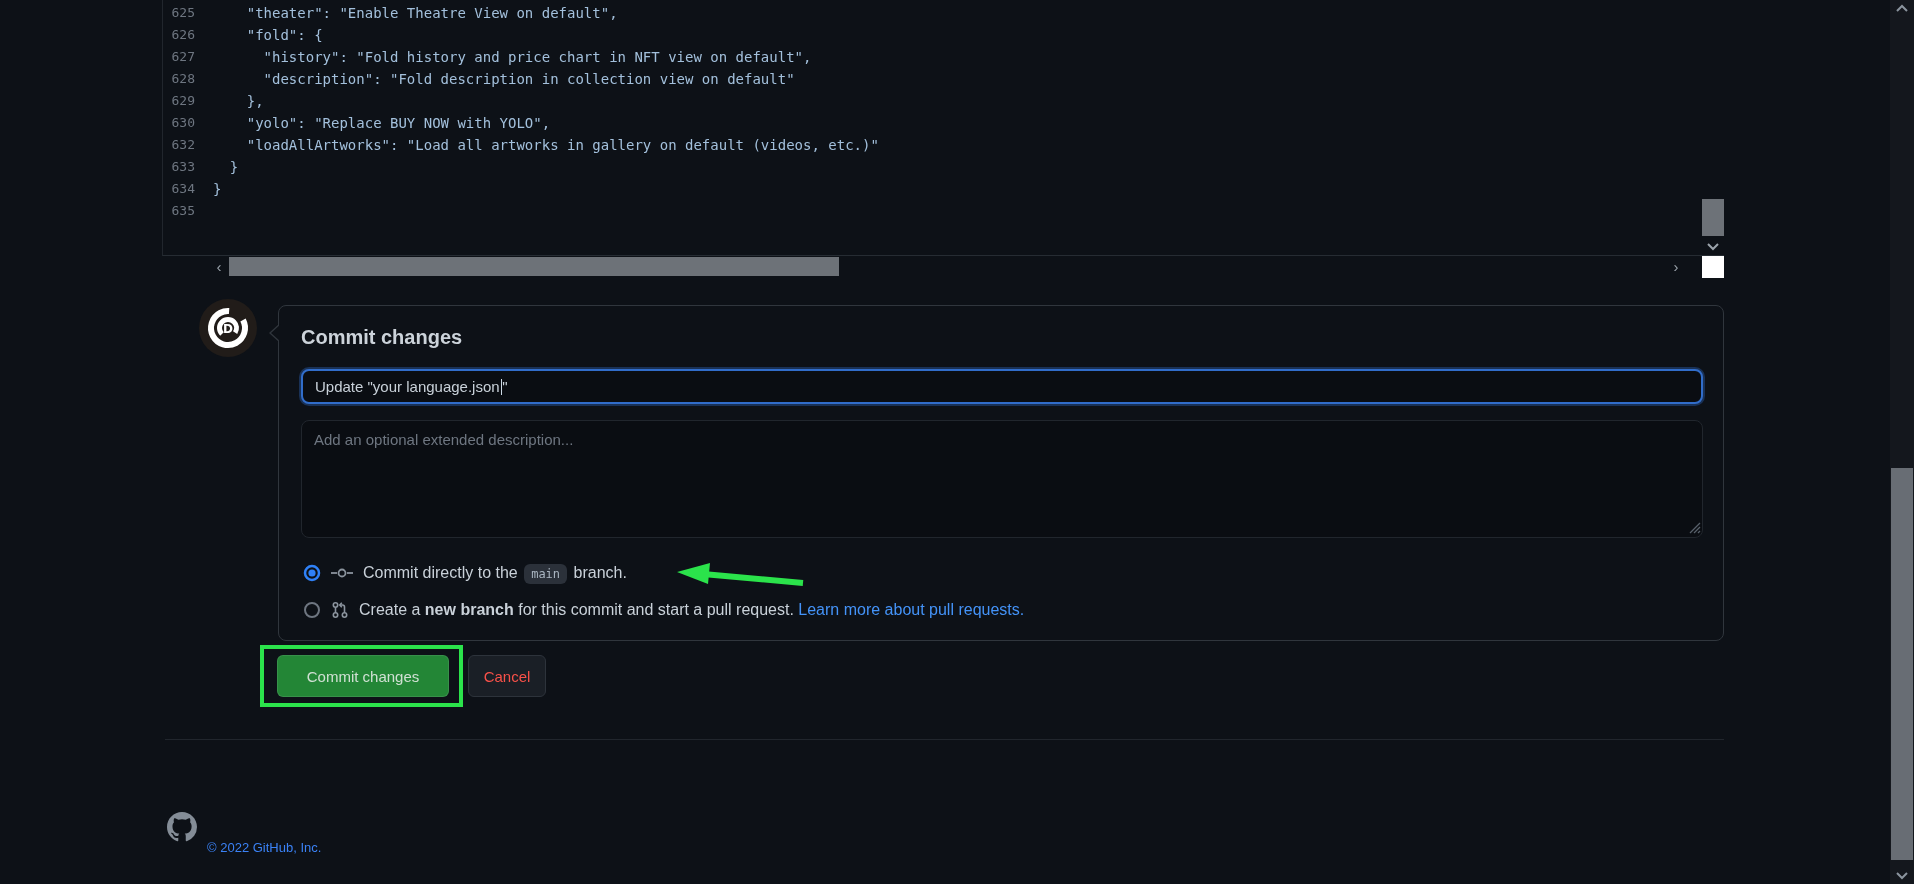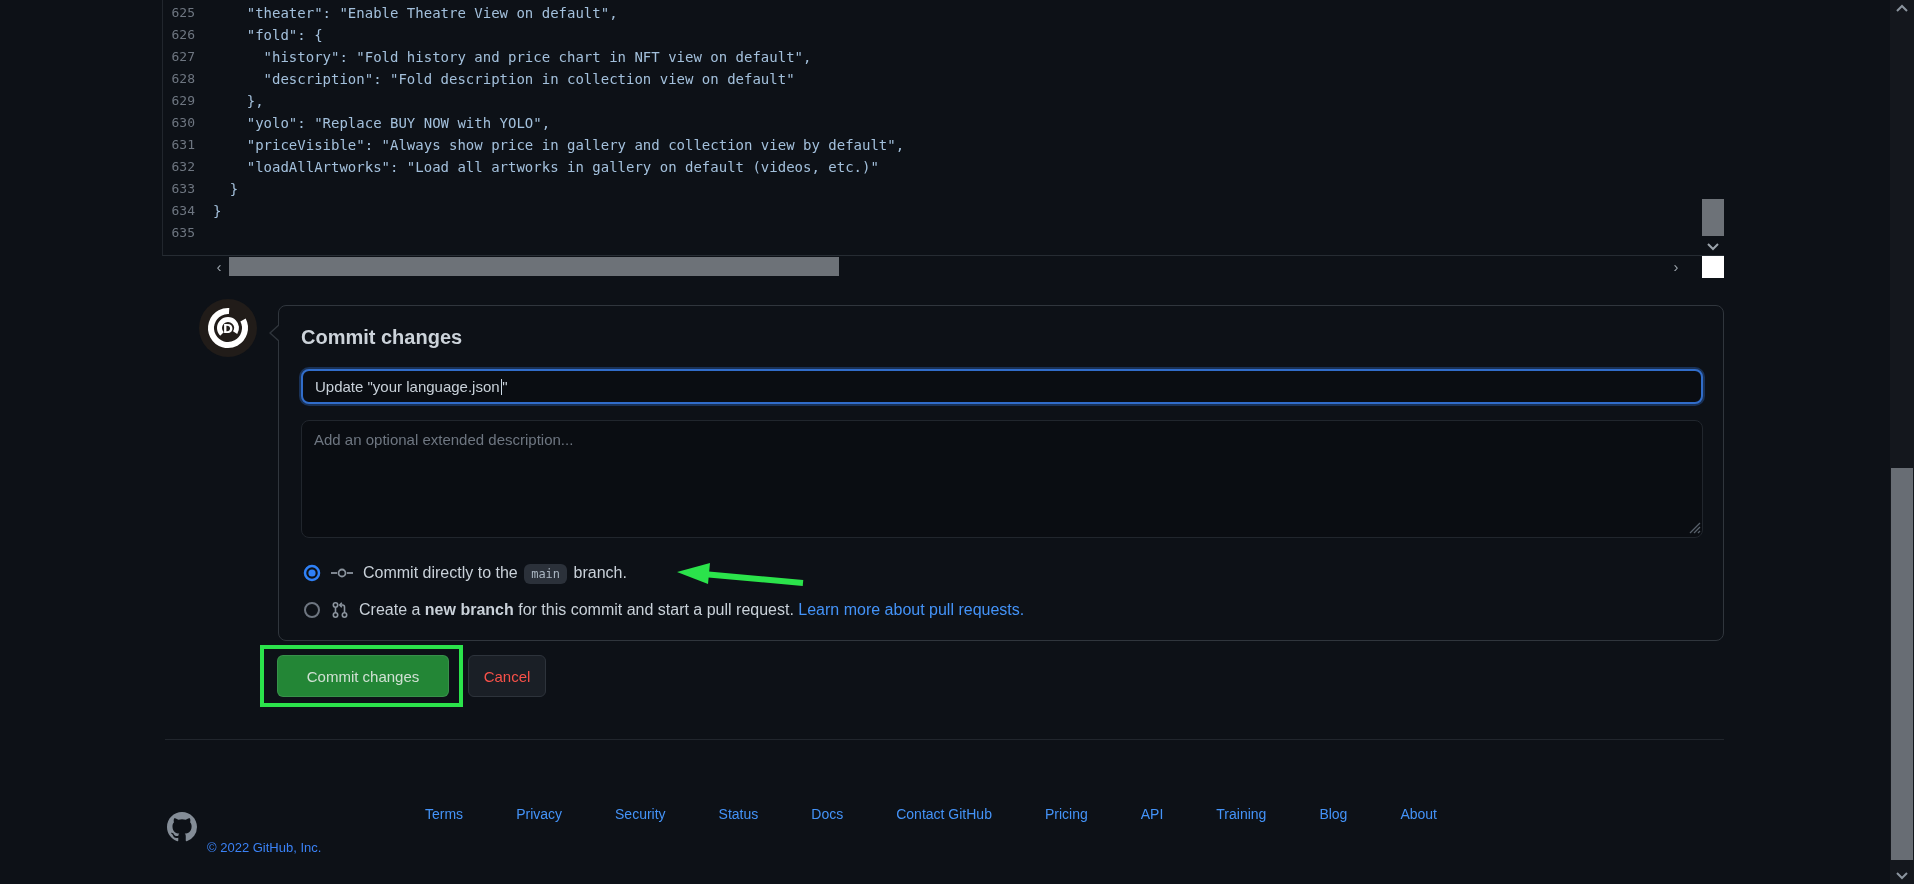--- a/index.html
+++ b/index.html
@@ -151,24 +151,20 @@
         <div class="code-line">
           <span class="ln">629</span>
           <span class="ct">    },</span>
         </div>
 
         <div class="code-line">
           <span class="ln">630</span>
           <span class="ct">    "yolo": "Replace BUY NOW with YOLO",</span>
         </div>
 
-        <div class="code-line">
-          <span class="ln">631</span>
-          <span class="ct">    "priceVisible": "Always show price in gallery and collection view by default",</span>
-        </div>
 
         <div class="code-line">
           <span class="ln">632</span>
           <span class="ct">    "loadAllArtworks": "Load all artworks in gallery on default (videos, etc.)"</span>
         </div>
 
         <div class="code-line">
           <span class="ln">633</span>
           <span class="ct">  }</span>
         </div>
@@ -278,44 +274,20 @@
 
   <div class="footer-rule"></div>
   <div class="footer-left">
     <span>
       <svg width="30" height="30" viewBox="0 0 16 16">
         <path fill="#848d97" d="M8 0C3.58 0 0 3.58 0 8c0 3.54 2.29 6.53 5.47 7.59.4.07.55-.17.55-.38 0-.19-.01-.82-.01-1.49-2.01.37-2.53-.49-2.69-.94-.09-.23-.48-.94-.82-1.13-.28-.15-.68-.52-.01-.53.63-.01 1.08.58 1.23.82.72 1.21 1.87.87 2.33.66.07-.52.28-.87.51-1.07-1.78-.2-3.64-.89-3.64-3.95 0-.87.31-1.59.82-2.15-.08-.2-.36-1.02.08-2.12 0 0 .67-.21 2.2.82.64-.18 1.32-.27 2-.27s1.36.09 2 .27c1.53-1.04 2.2-.82 2.2-.82.44 1.1.16 1.92.08 2.12.51.56.82 1.27.82 2.15 0 3.07-1.87 3.75-3.65 3.95.29.25.54.73.54 1.48 0 1.07-.01 1.93-.01 2.2 0 .21.15.46.55.38A8.01 8.01 0 0 0 16 8c0-4.42-3.58-8-8-8z"></path>
       </svg>
     </span>
     <span class="footer-copy">© 2022 GitHub, Inc.</span>
   </div>
-  <div class="footer-links">
-
-      <a>Terms</a>
-
-      <a>Privacy</a>
-
-      <a>Security</a>
-
-      <a>Status</a>
-
-      <a>Docs</a>
-
-      <a>Contact GitHub</a>
-
-      <a>Pricing</a>
-
-      <a>API</a>
-
-      <a>Training</a>
-
-      <a>Blog</a>
-
-      <a>About</a>
-    </div>
 
   <div class="browser-scrollbar">
     <div class="up">
       <svg width="24" height="14" viewBox="0 0 24 14">
           <polyline points="7,9 12,4 17,9" fill="none" stroke="#8b949e" stroke-width="2"></polyline>
         </svg>
     </div>
     <div class="thumb"></div>
     <div class="down">
       <svg width="24" height="14" viewBox="0 0 24 14">

